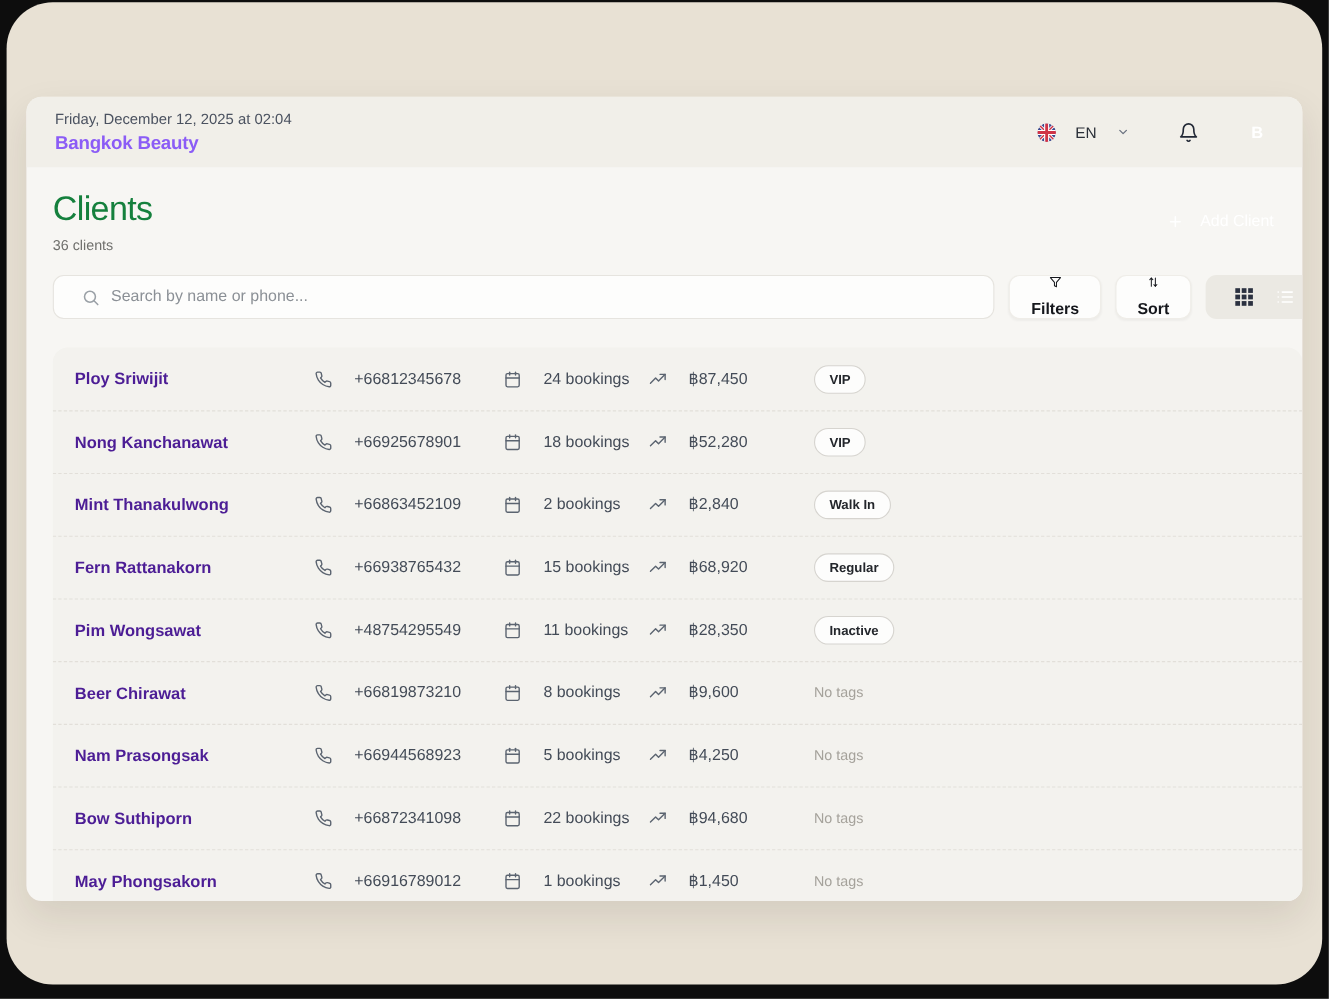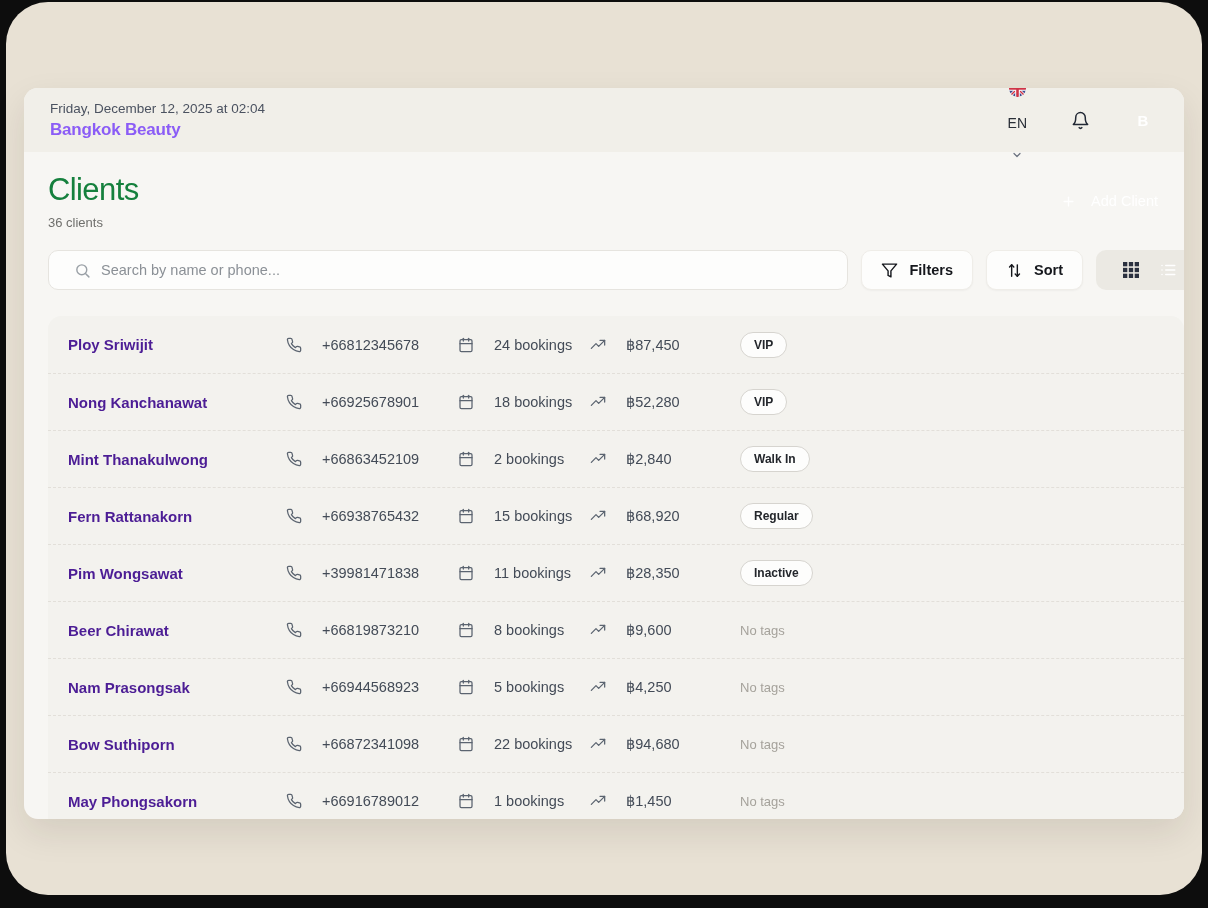--- a/index.html
+++ b/index.html
@@ -32,21 +32,21 @@
     background: #f1efe9;
     padding: 10px 26px;
     display: flex;
     justify-content: space-between;
     align-items: center;
     flex: 0 0 auto;
   }
   .topbar-left .date { font-size: 13.5px; color: #4b5260; margin-bottom: 4px; }
   .topbar-left .appname { font-size: 17px; font-weight: 700; color: #8b5cf6; letter-spacing: -0.2px; }
   .topbar-right { display: flex; align-items: center; }
-  .lang-switch { display: flex; align-items: center; gap: 18px; cursor: pointer; flex-direction: column; }
+  .lang-switch { display: flex; align-items: center; gap: 18px; cursor: pointer; }
   .lang-label { font-size: 14px; font-weight: 500; color: #2a2f38; }
   .flag { width: 17px; height: 17px; border-radius: 50%; overflow: hidden; display: block; }
   .bell-btn { margin-left: 44px; display: flex; align-items: center; cursor: pointer; color: #222835; }
   .avatar { margin-left: 38px; width: 30px; height: 30px; display: flex; align-items: center;
             justify-content: center; font-size: 15px; font-weight: 700; color: #ffffff; }
   
   .main { flex: 1; padding: 20px 24px 0; overflow: hidden; }
   .title-row { display: flex; justify-content: space-between; align-items: center; }
   .page-title { font-size: 31px; font-weight: 400; color: #15803d; letter-spacing: -0.6px; }
   .page-subtitle { font-size: 13px; color: #6f6f6c; margin-top: 7px; }
@@ -73,20 +73,21 @@
   .search-box input::placeholder { color: #8b9096; }
   .tool-btn {
     display: flex; align-items: center; gap: 11px;
     padding: 0 19px;
     background: #fdfdfc;
     border: 1px solid #efede8;
     border-radius: 10px;
     font-size: 14.5px; font-weight: 600; color: #15171c;
     box-shadow: 0 1px 2px rgba(25,22,15,0.04);
     cursor: pointer;
+    flex-direction: column;
   }
   .view-toggle {
     display: flex; align-items: center; justify-content: center; gap: 19px;
     width: 106px; flex: 0 0 auto;
     margin-right: -42px;
     background: #ebe9e3;
     border-radius: 10px;
   }
   .view-toggle .seg { display: flex; align-items: center; cursor: pointer; }
   
@@ -354,21 +355,21 @@
       
     </span>
   </div>
 
   <div class="row">
     <span class="cell name">Pim Wongsawat</span>
     <span class="cell meta">
       <svg width="16" height="16" viewBox="0 0 24 24" fill="none" stroke="currentColor" stroke-width="1.9" stroke-linecap="round" stroke-linejoin="round">
                 <path d="M22 16.92v3a2 2 0 0 1-2.18 2 19.79 19.79 0 0 1-8.63-3.07 19.5 19.5 0 0 1-6-6 19.79 19.79 0 0 1-3.07-8.67A2 2 0 0 1 4.11 2h3a2 2 0 0 1 2 1.72c.12.96.36 1.9.7 2.81a2 2 0 0 1-.45 2.11L8.09 9.91a16 16 0 0 0 6 6l1.27-1.27a2 2 0 0 1 2.11-.45c.91.34 1.85.58 2.81.7A2 2 0 0 1 22 16.92z"></path>
               </svg>
-      <span>+39981471838</span>
+      <span>+48754295549</span>
     </span>
     <span class="cell meta">
       <svg width="16" height="16" viewBox="0 0 24 24" fill="none" stroke="currentColor" stroke-width="1.9" stroke-linecap="round" stroke-linejoin="round">
                 <rect x="3" y="4" width="18" height="18" rx="2"></rect>
                 <line x1="16" y1="2" x2="16" y2="6"></line>
                 <line x1="8" y1="2" x2="8" y2="6"></line>
                 <line x1="3" y1="10" x2="21" y2="10"></line>
               </svg>
       <span>11 bookings</span>
     </span>

